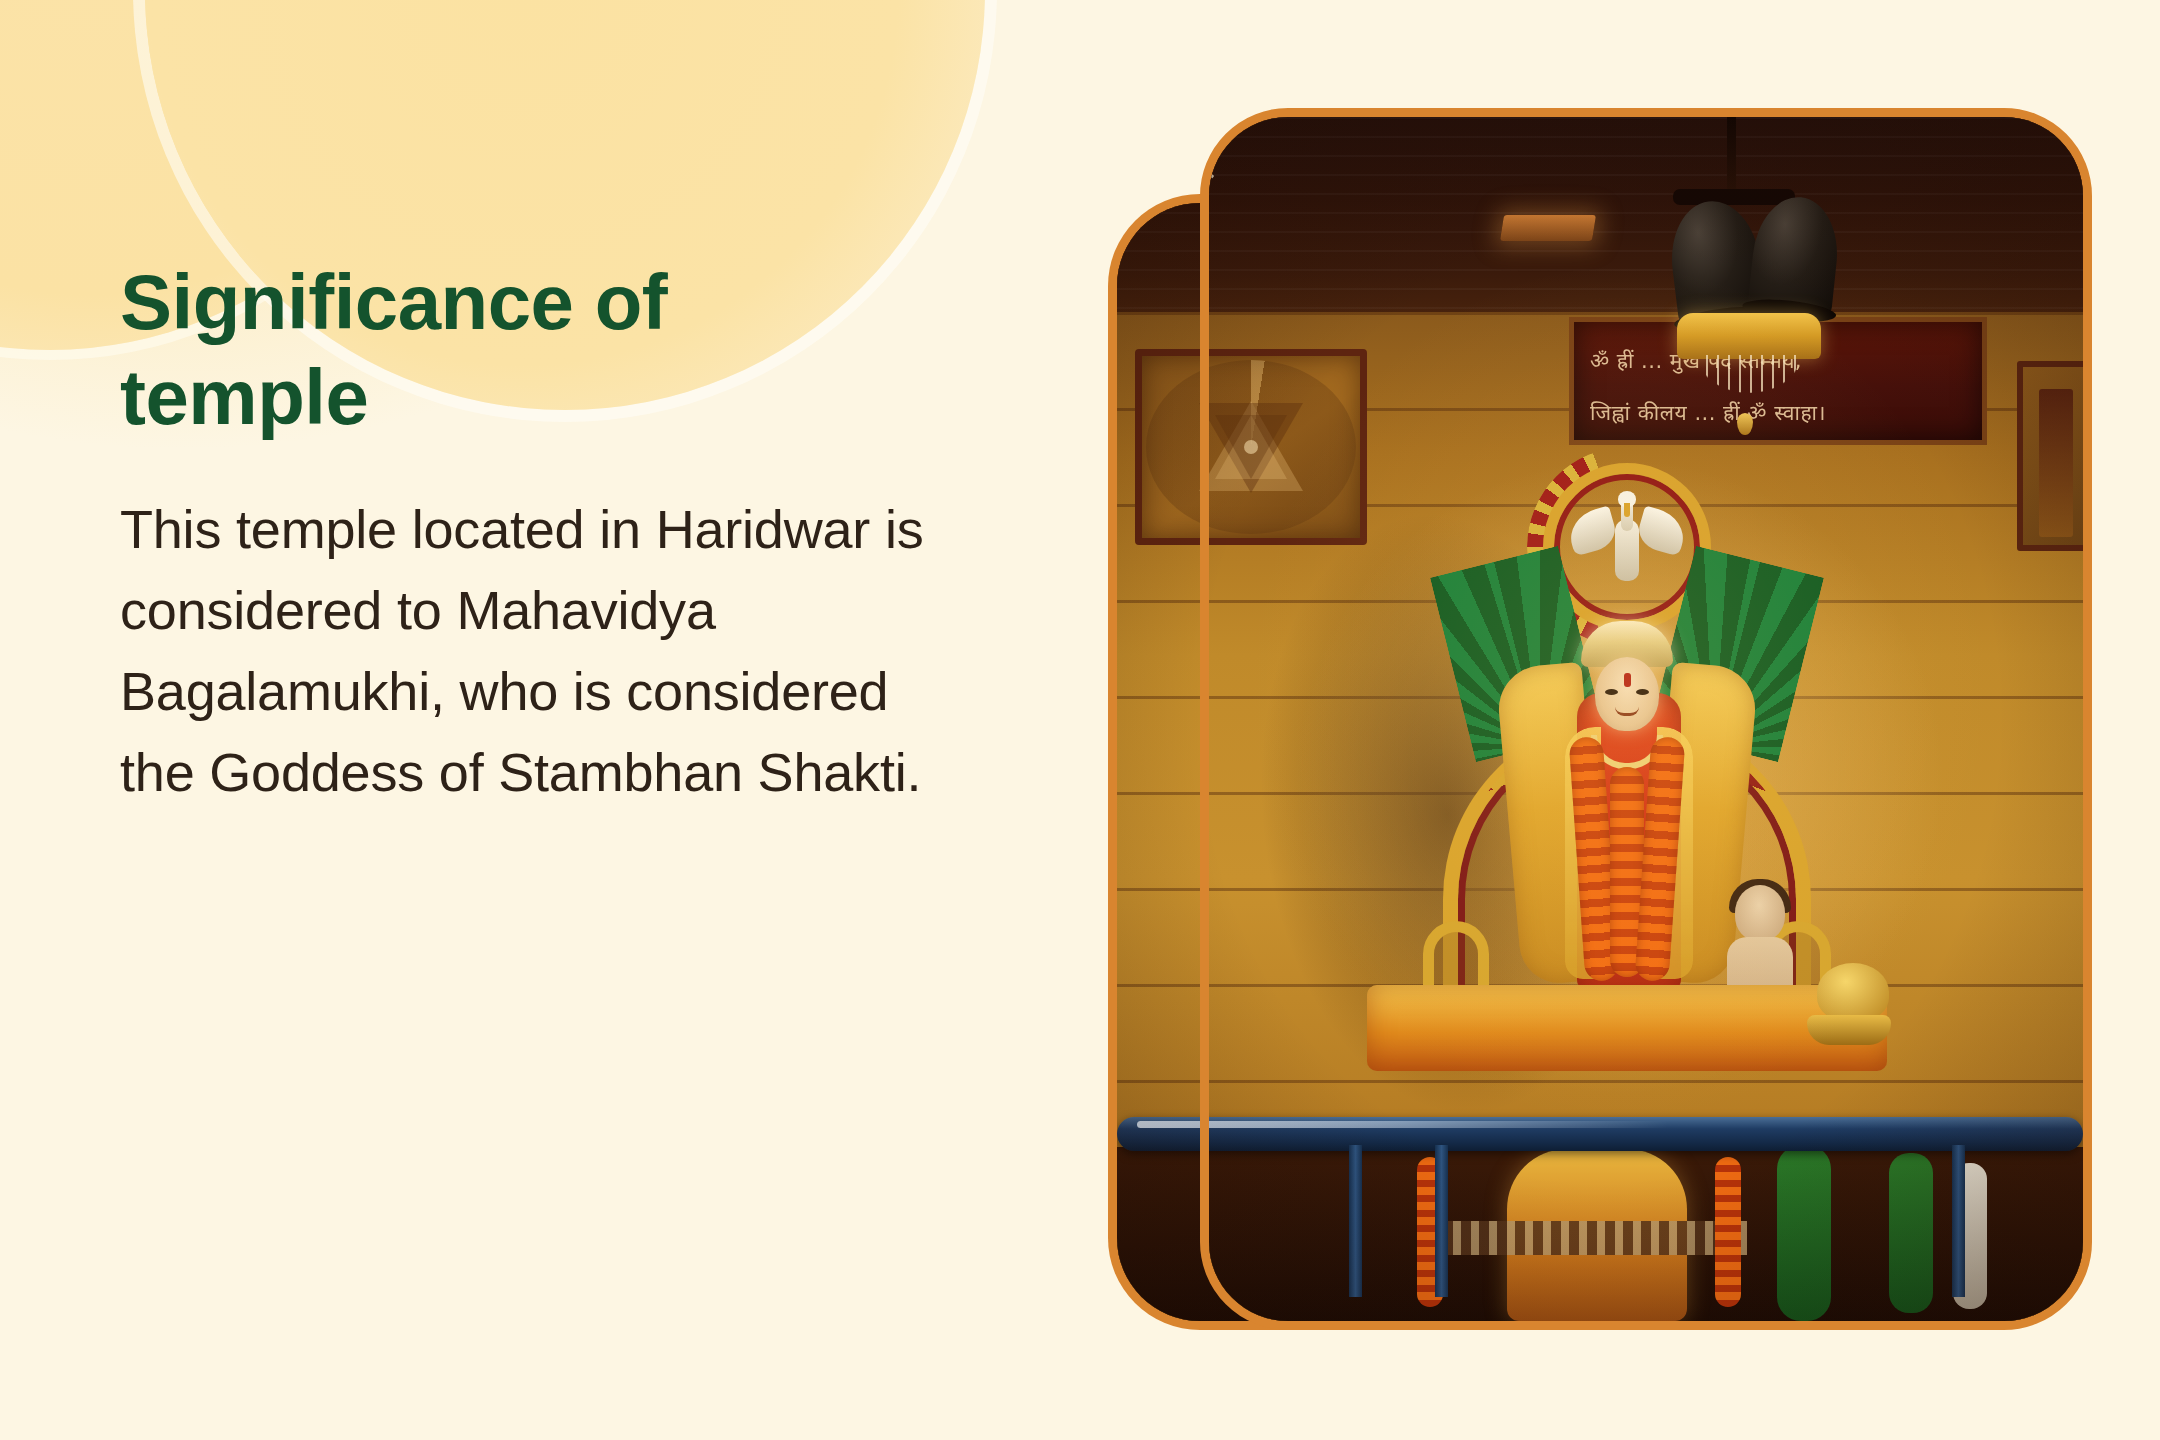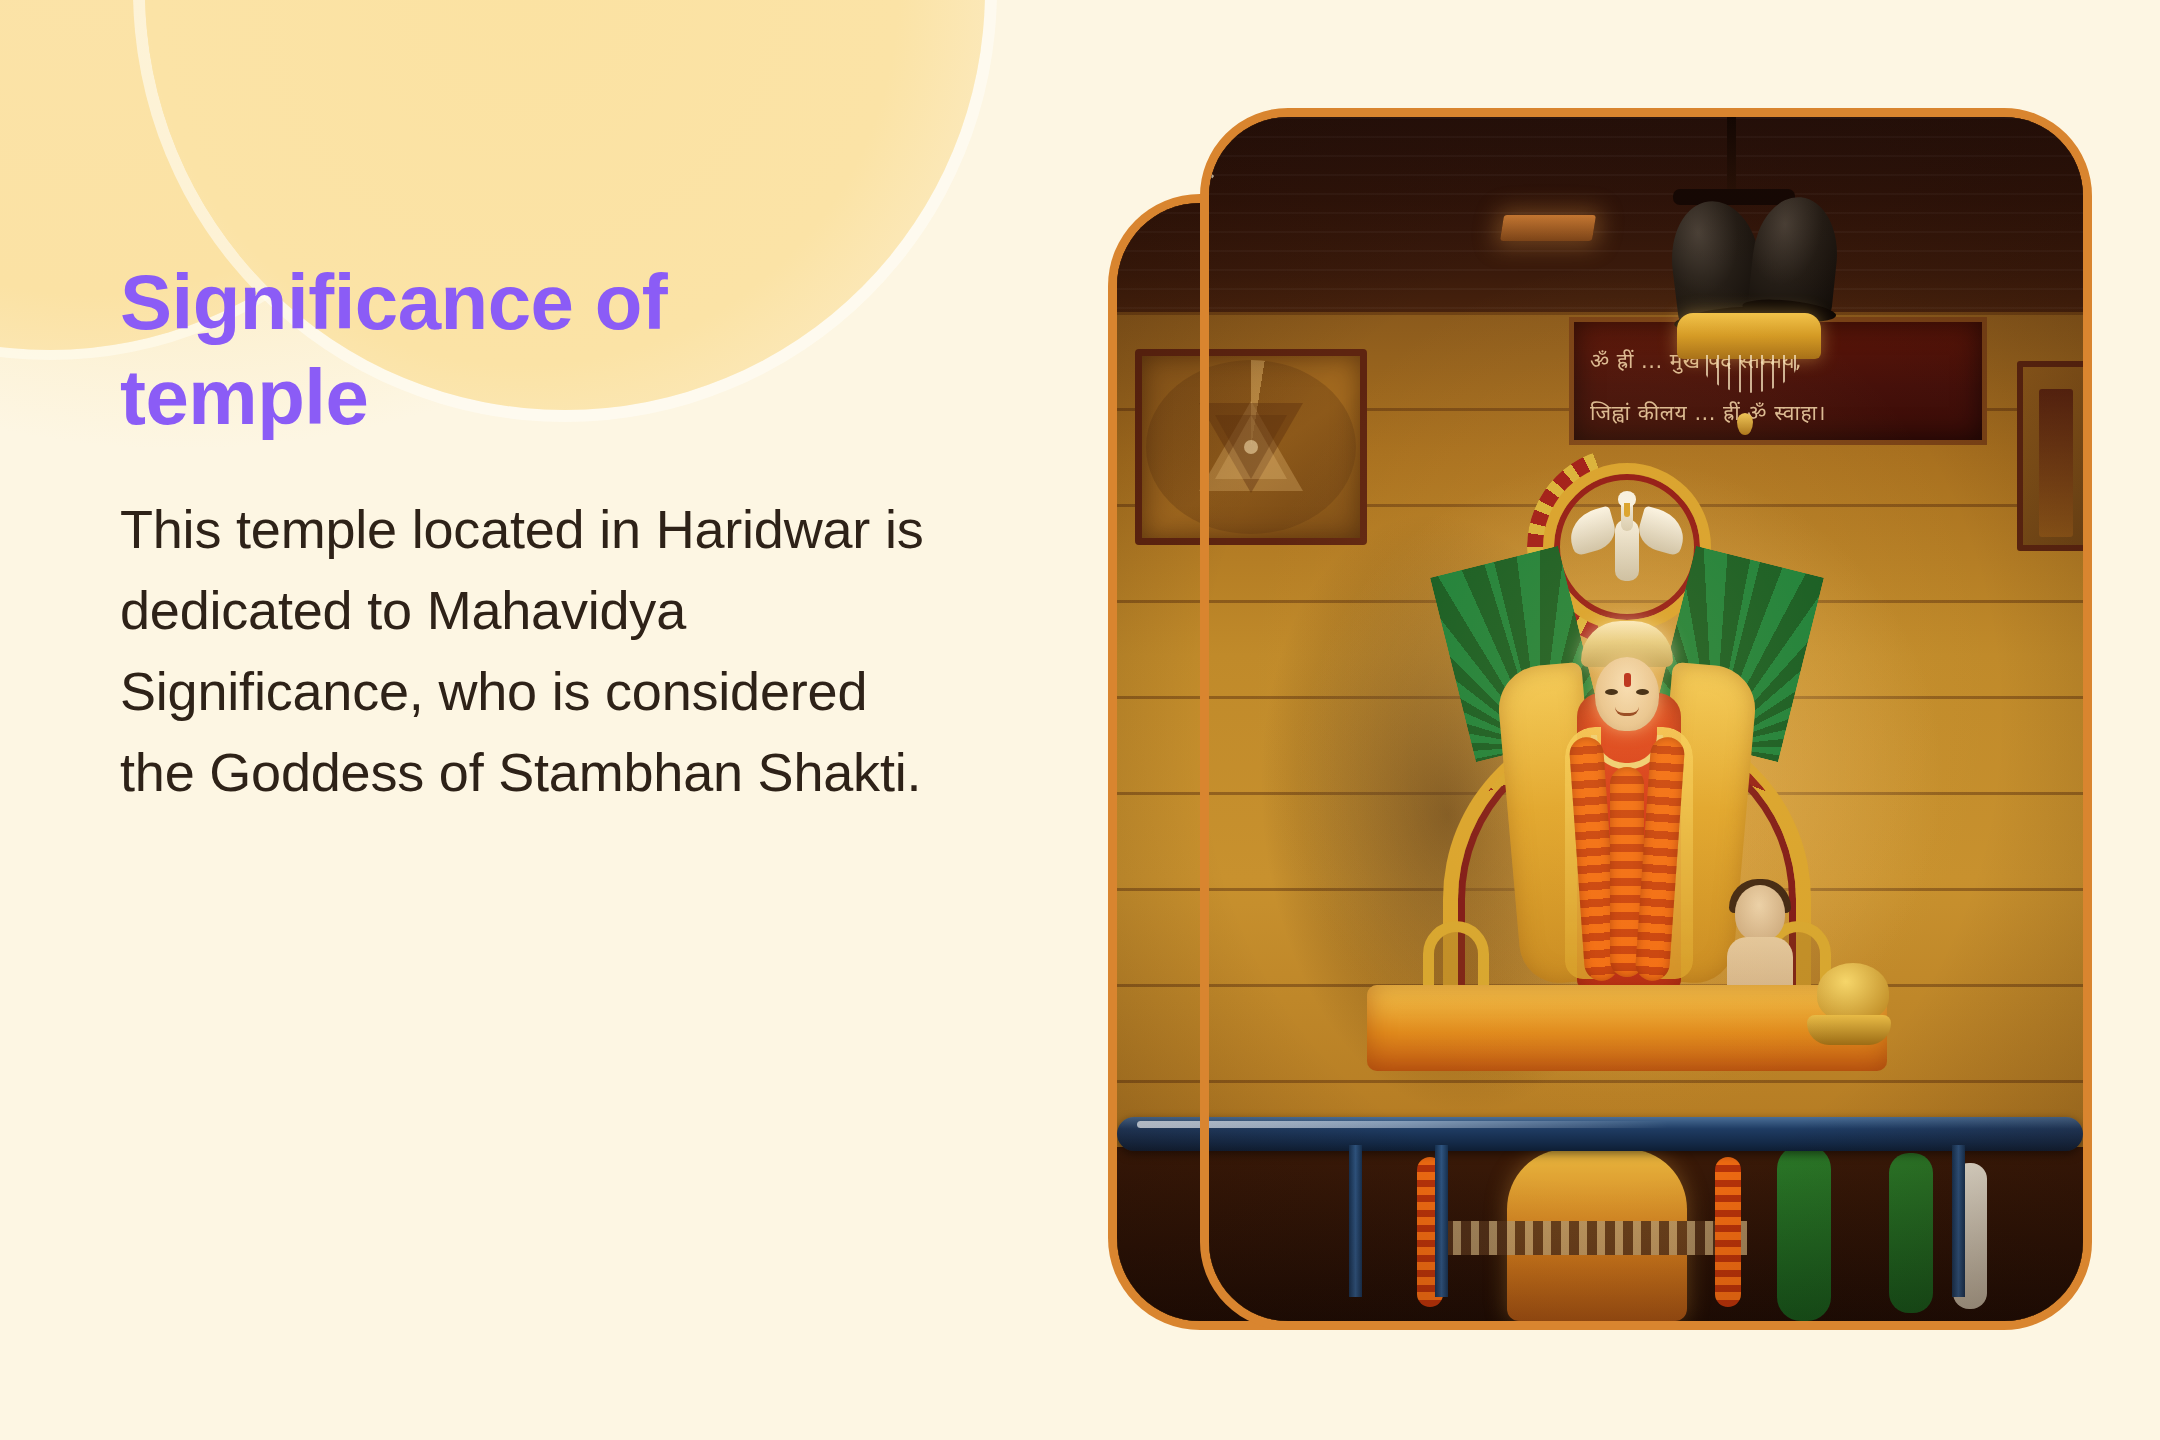--- a/index.html
+++ b/index.html
@@ -51,21 +51,21 @@
     position:absolute;
     left:120px; top:255px;
     width:840px;
   }
 
   .title {
     font-size:78px;
     line-height:1.22;
     font-weight:700;
     letter-spacing:-.5px;
-    color:#8b5cf6;
+    color:#14532d;
     max-width:700px;
   }
 
   .body-copy {
     margin-top:44px;
     font-size:54px;
     line-height:1.50;
     font-weight:400;
     color:#2E2218;
     max-width:810px;
@@ -535,21 +535,21 @@
 <div id="slide">
 
   <div class="bg-decor">
     <div class="wash"></div>
     <div class="circ c1"></div>
     <div class="circ c2"></div>
   </div>
 
   <div class="text-col">
     <h1 class="title">Significance of temple</h1>
-    <p class="body-copy">This temple located in Haridwar is dedicated to Mahavidya Significance, who is considered the Goddess of Stambhan Shakti.</p>
+    <p class="body-copy">This temple located in Haridwar is considered to Mahavidya Bagalamukhi, who is considered the Goddess of Stambhan Shakti.</p>
   </div>
 
   <div class="photo-wrap">
     <div class="frame-shape">
 
       <div class="lobe step">
         <div class="pic">
           <div class="scene">
             <div class="ceiling">
                 <div class="ceiling-slats"></div>

